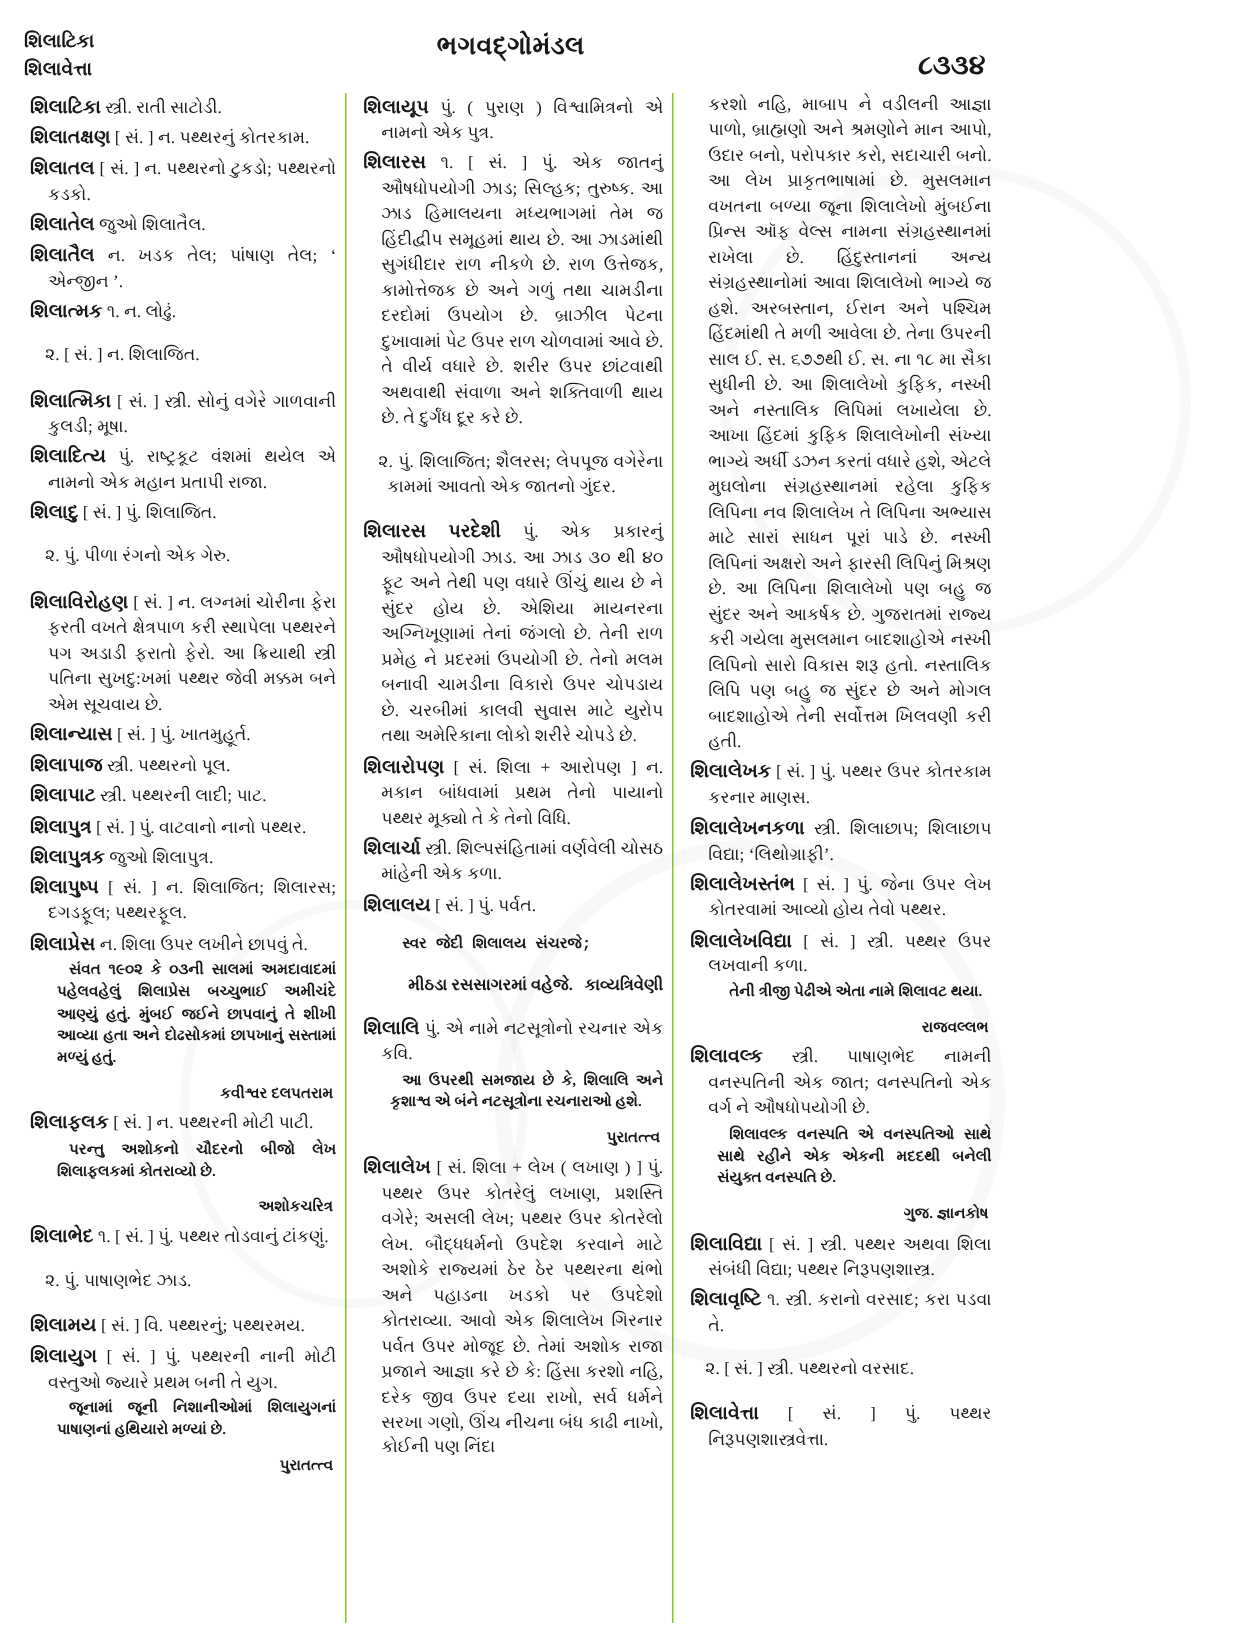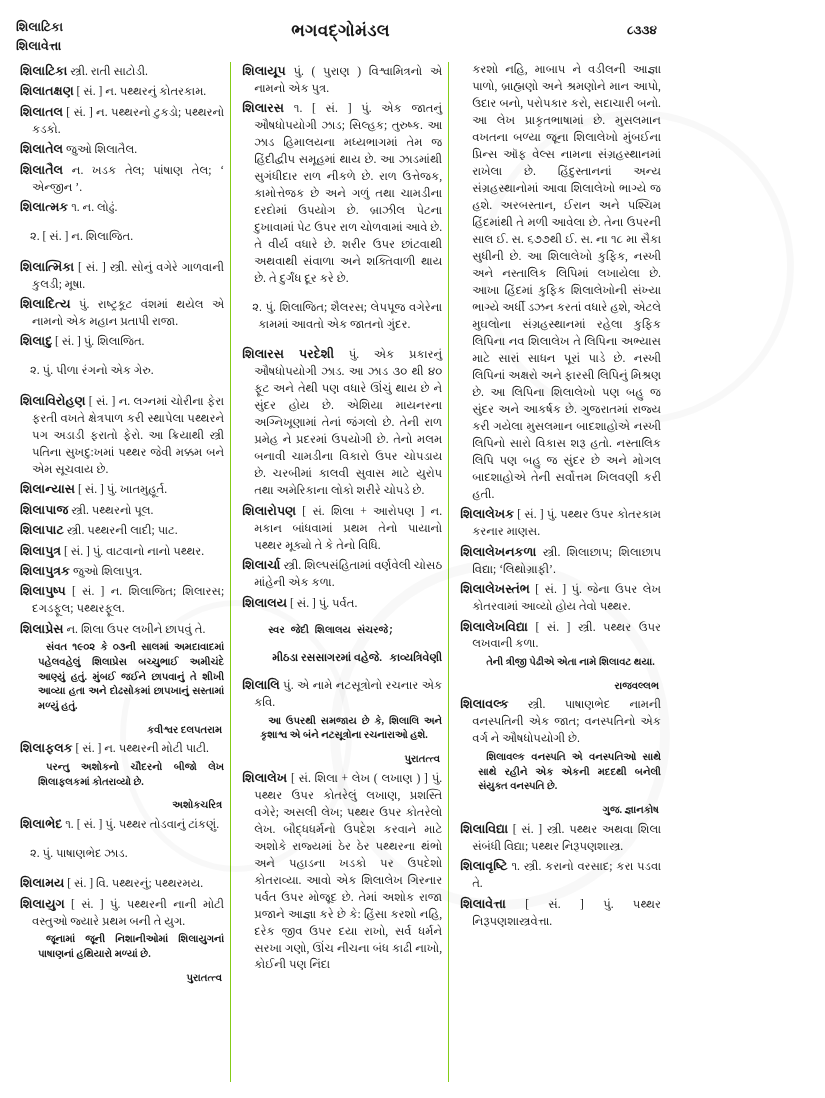--- a/index.html
+++ b/index.html
@@ -53,22 +53,22 @@
     left: 0;
     right: 0;
     top: 3px;
     text-align: center;
     font-size: 17px;
     letter-spacing: .2px;
   }
   .rh-right {
     position: absolute;
     right: 10px;
-    top: 5px;
-    font-size: 12px;
+    top: 15px;
+    font-size: 18px;
   }
 
   
   .columns {
     display: flex;
     align-items: stretch;
     height: 1020px;
   }
   .col {
     width: 262px;
@@ -212,17 +212,18 @@
         <p class="entry"><span class="hw">શિલાલેખનકળા</span> <span>સ્ત્રી. શિલાછાપ; શિલાછાપ વિદ્યા; ‘લિથોગ્રાફી’.</span></p>
         <p class="entry"><span class="hw">શિલાલેખસ્તંભ</span> <span>[ સં. ] પું. જેના ઉપર લેખ કોતરવામાં આવ્યો હોય તેવો પથ્થર.</span></p>
         <p class="entry"><span class="hw">શિલાલેખવિદ્યા</span> <span>[ સં. ] સ્ત્રી. પથ્થર ઉપર લખવાની કળા.</span></p>
         <p class="quote">તેની ત્રીજી પેઢીએ એતા નામે શિલાવટ થયા.</p>
         <p class="src">રાજવલ્લભ</p>
         <p class="entry"><span class="hw">શિલાવલ્ક</span> <span>સ્ત્રી. પાષાણભેદ નામની વનસ્પતિની એક જાત; વનસ્પતિનો એક વર્ગ ને ઔષધોપયોગી છે.</span></p>
         <p class="quote">શિલાવલ્ક વનસ્પતિ એ વનસ્પતિઓ સાથે સાથે રહીને એક એકની મદદથી બનેલી સંયુક્ત વનસ્પતિ છે.</p>
         <p class="src">ગુજ. જ્ઞાનકોષ</p>
         <p class="entry"><span class="hw">શિલાવિદ્યા</span> <span>[ સં. ] સ્ત્રી. પથ્થર અથવા શિલા સંબંધી વિદ્યા; પથ્થર નિરૂપણશાસ્ત્ર.</span></p>
         <p class="entry"><span class="hw">શિલાવૃષ્ટિ</span> <span>૧. સ્ત્રી. કરાનો વરસાદ; કરા પડવા તે.</span></p>
+        <p class="sense">૨. [ સં. ] સ્ત્રી. પથ્થરનો વરસાદ.</p>
         <p class="entry"><span class="hw">શિલાવેત્તા</span> <span>[ સં. ] પું. પથ્થર નિરૂપણશાસ્ત્રવેત્તા.</span></p>
       </div>
   </div>
 
 </div>
 
 </body></html>

